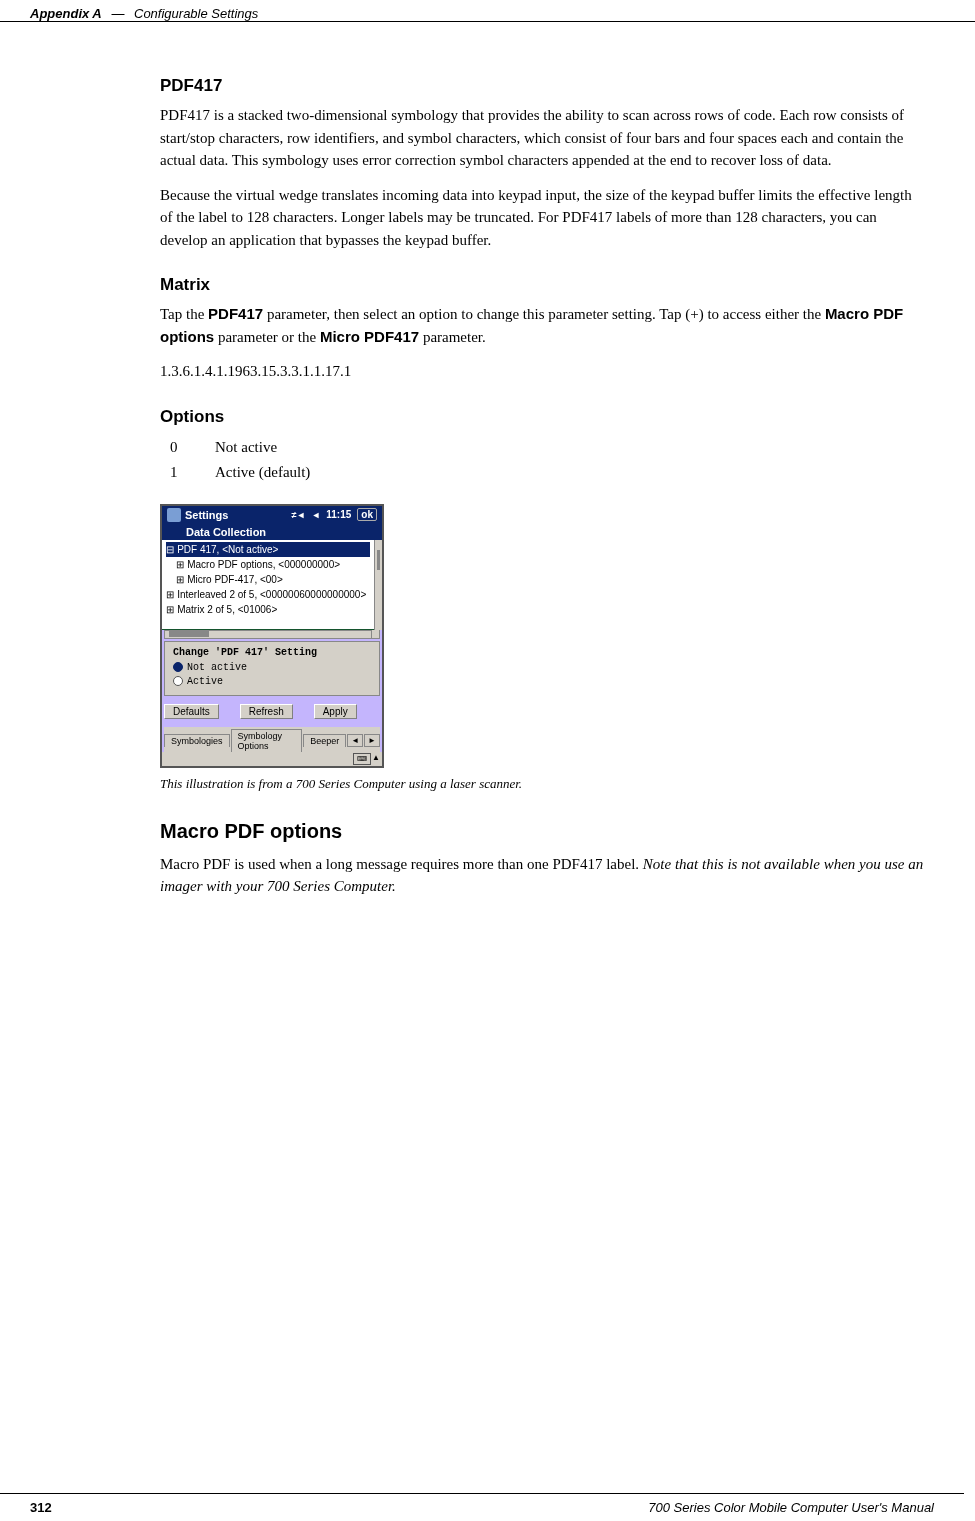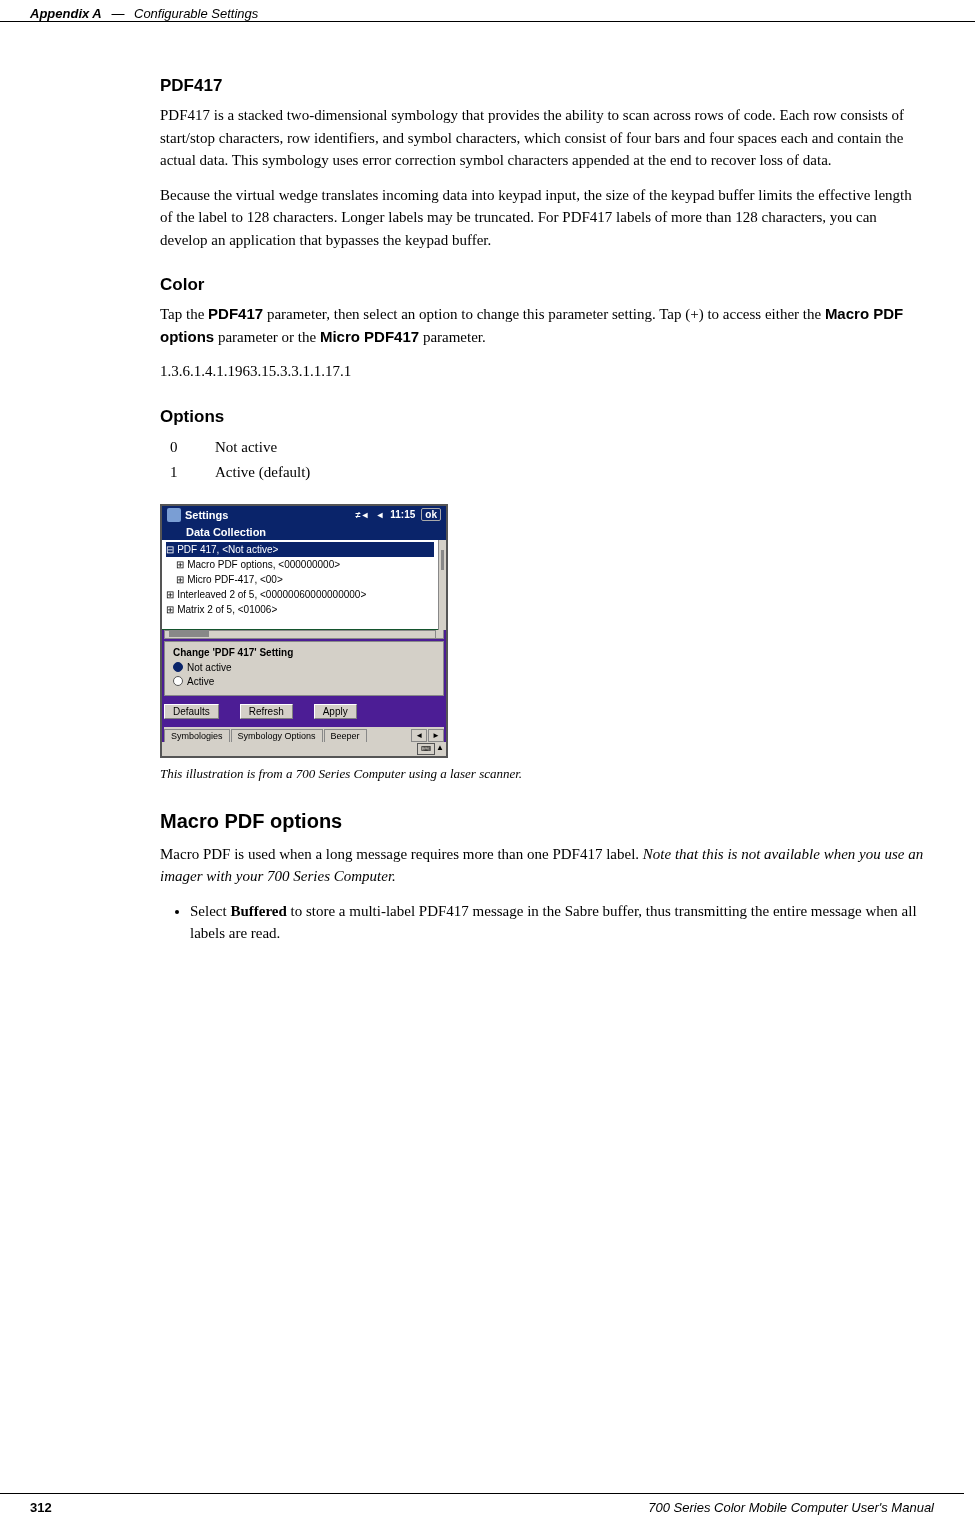--- a/index.html
+++ b/index.html
@@ -103,23 +103,23 @@
     
     .screenshot-container {
       margin: 18px 0 12px 0;
       display: flex;
       flex-direction: column;
       align-items: flex-start;
     }
 
     
     .device-screen {
-      width: 288px;
+      width: 224px;
       border: 2px solid #555;
-      background: #4c1d95;
+      background: #c4b5fd;
       font-family: Arial, sans-serif;
       font-size: 11px;
     }
 
     .screen-titlebar {
       background: #0a246a;
       color: white;
       display: flex;
       align-items: center;
       justify-content: space-between;
@@ -213,20 +213,21 @@
       width: 40px;
       height: 6px;
       margin-left: 4px;
     }
 
     .settings-panel {
       background: #d4d0c8;
       margin: 2px 2px 0 2px;
       border: 1px solid #888;
       padding: 5px 8px;
+      font-family: Liberation Mono, monospace;
     }
     .settings-panel-title {
       font-size: 10px;
       font-weight: bold;
       margin-bottom: 4px;
     }
     .radio-option {
       display: flex;
       align-items: center;
       gap: 4px;
@@ -340,21 +341,21 @@
     <span>Configurable Settings</span>
   </span>
 </div>
 
 <div class="main-content">
 
   <div class="section-title">PDF417</div>
   <p class="body-text">PDF417 is a stacked two-dimensional symbology that provides the ability to scan across rows of code. Each row consists of start/stop characters, row identifiers, and symbol characters, which consist of four bars and four spaces each and contain the actual data. This symbology uses error correction symbol characters appended at the end to recover loss of data.</p>
   <p class="body-text">Because the virtual wedge translates incoming data into keypad input, the size of the keypad buffer limits the effective length of the label to 128 characters. Longer labels may be truncated. For PDF417 labels of more than 128 characters, you can develop an application that bypasses the keypad buffer.</p>
 
-  <div class="section-title">Color</div>
+  <div class="section-title">Matrix</div>
   <p class="body-text">
     <span>Tap the </span><b>PDF417</b><span> parameter, then select an option to change this parameter setting. Tap (+) to access either the </span><b>Macro PDF options</b><span> parameter or the </span><b>Micro PDF417</b><span> parameter.</span>
   </p>
 
   <p class="body-text">1.3.6.1.4.1.1963.15.3.3.1.1.17.1</p>
 
   <div class="section-title">Options</div>
   <div class="options-table">
     <div class="opt-row">
       <span class="opt-num">0</span>
@@ -439,24 +440,19 @@
       </div>
     </div>
 
     <p class="screenshot-caption">This illustration is  from a 700 Series Computer using a laser scanner.</p>
   </div>
 
   <div class="section-title-large">Macro PDF options</div>
   <p class="body-text">
     <span>Macro PDF is used when a long message requires more than one PDF417 label. </span><i>Note that this is not available when you use an imager with your 700 Series Computer.</i>
   </p>
-  <ul class="bullet-list">
-    <li>
-      <span>Select </span><b>Buffered</b><span> to store a multi-label PDF417 message in the Sabre buffer, thus transmitting the entire message when all labels are read.</span>
-    </li>
-  </ul>
 
 </div>
 
 <div class="footer-bar">
   <span class="footer-left">312</span>
   <span class="footer-right">700 Series Color Mobile Computer User's Manual</span>
 </div>
 
 </body></html>

